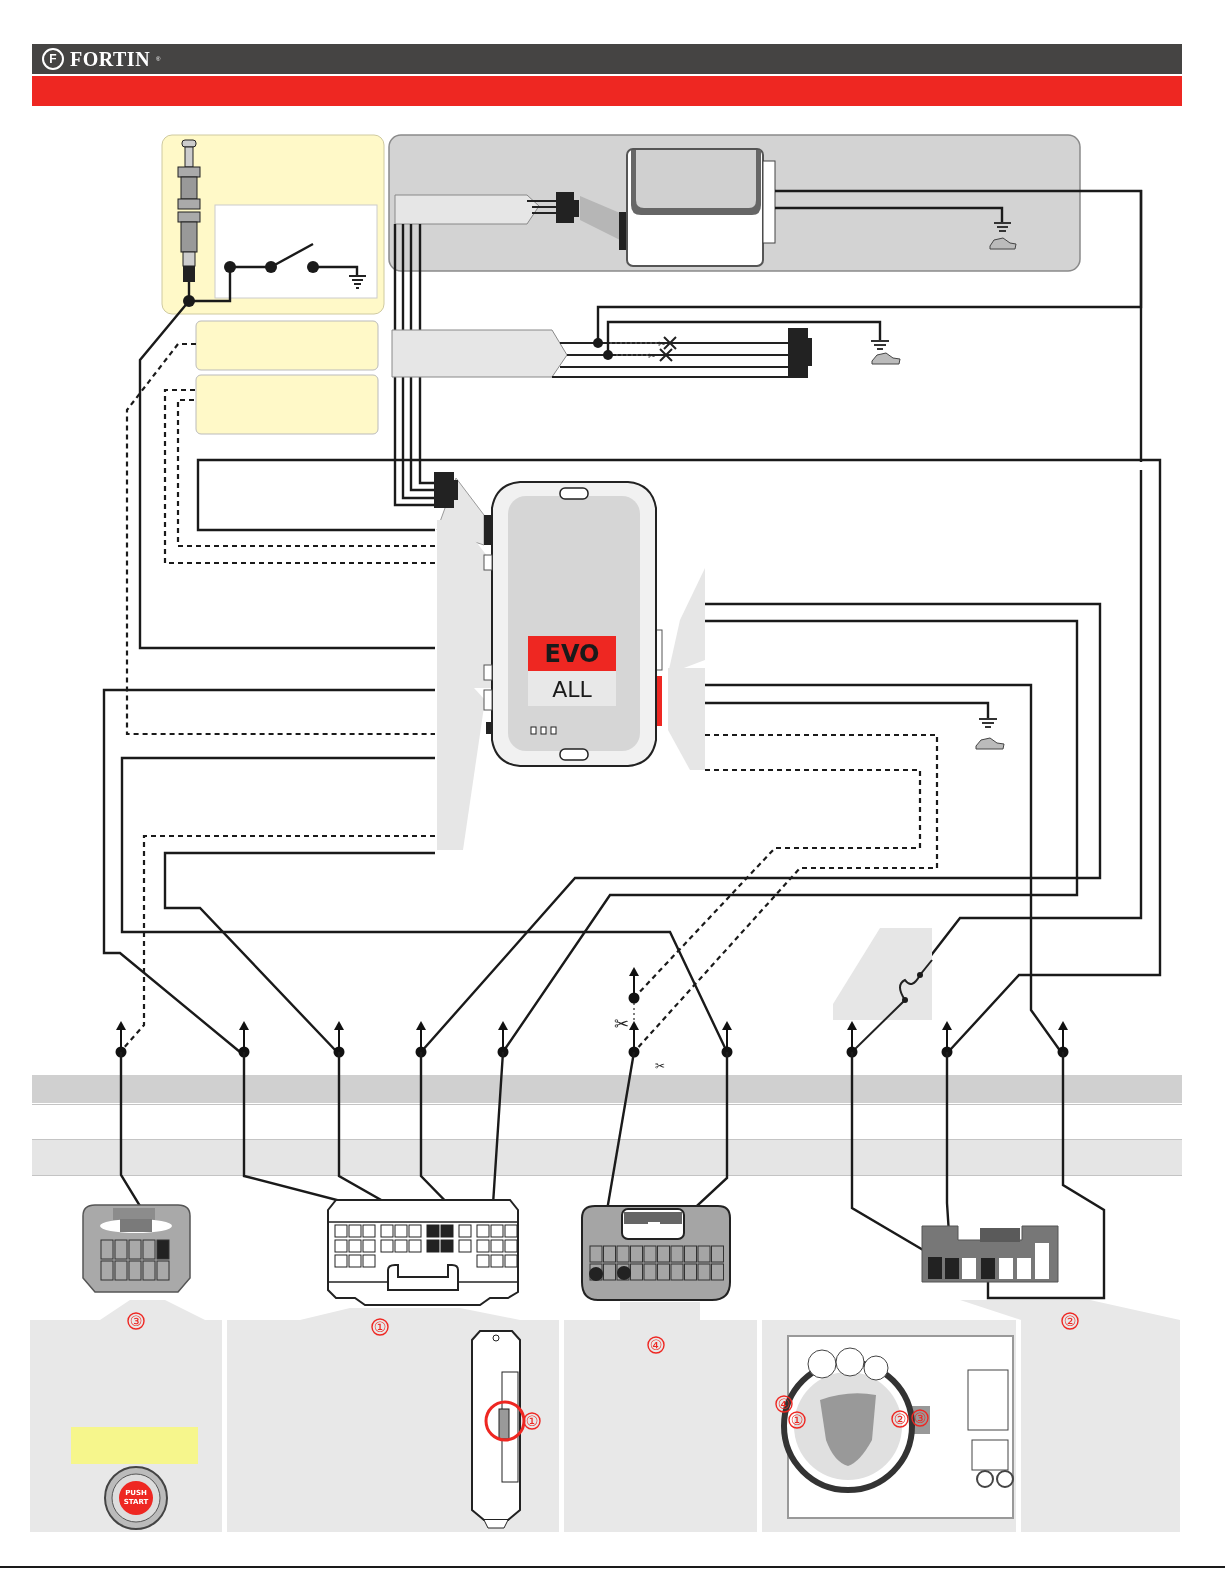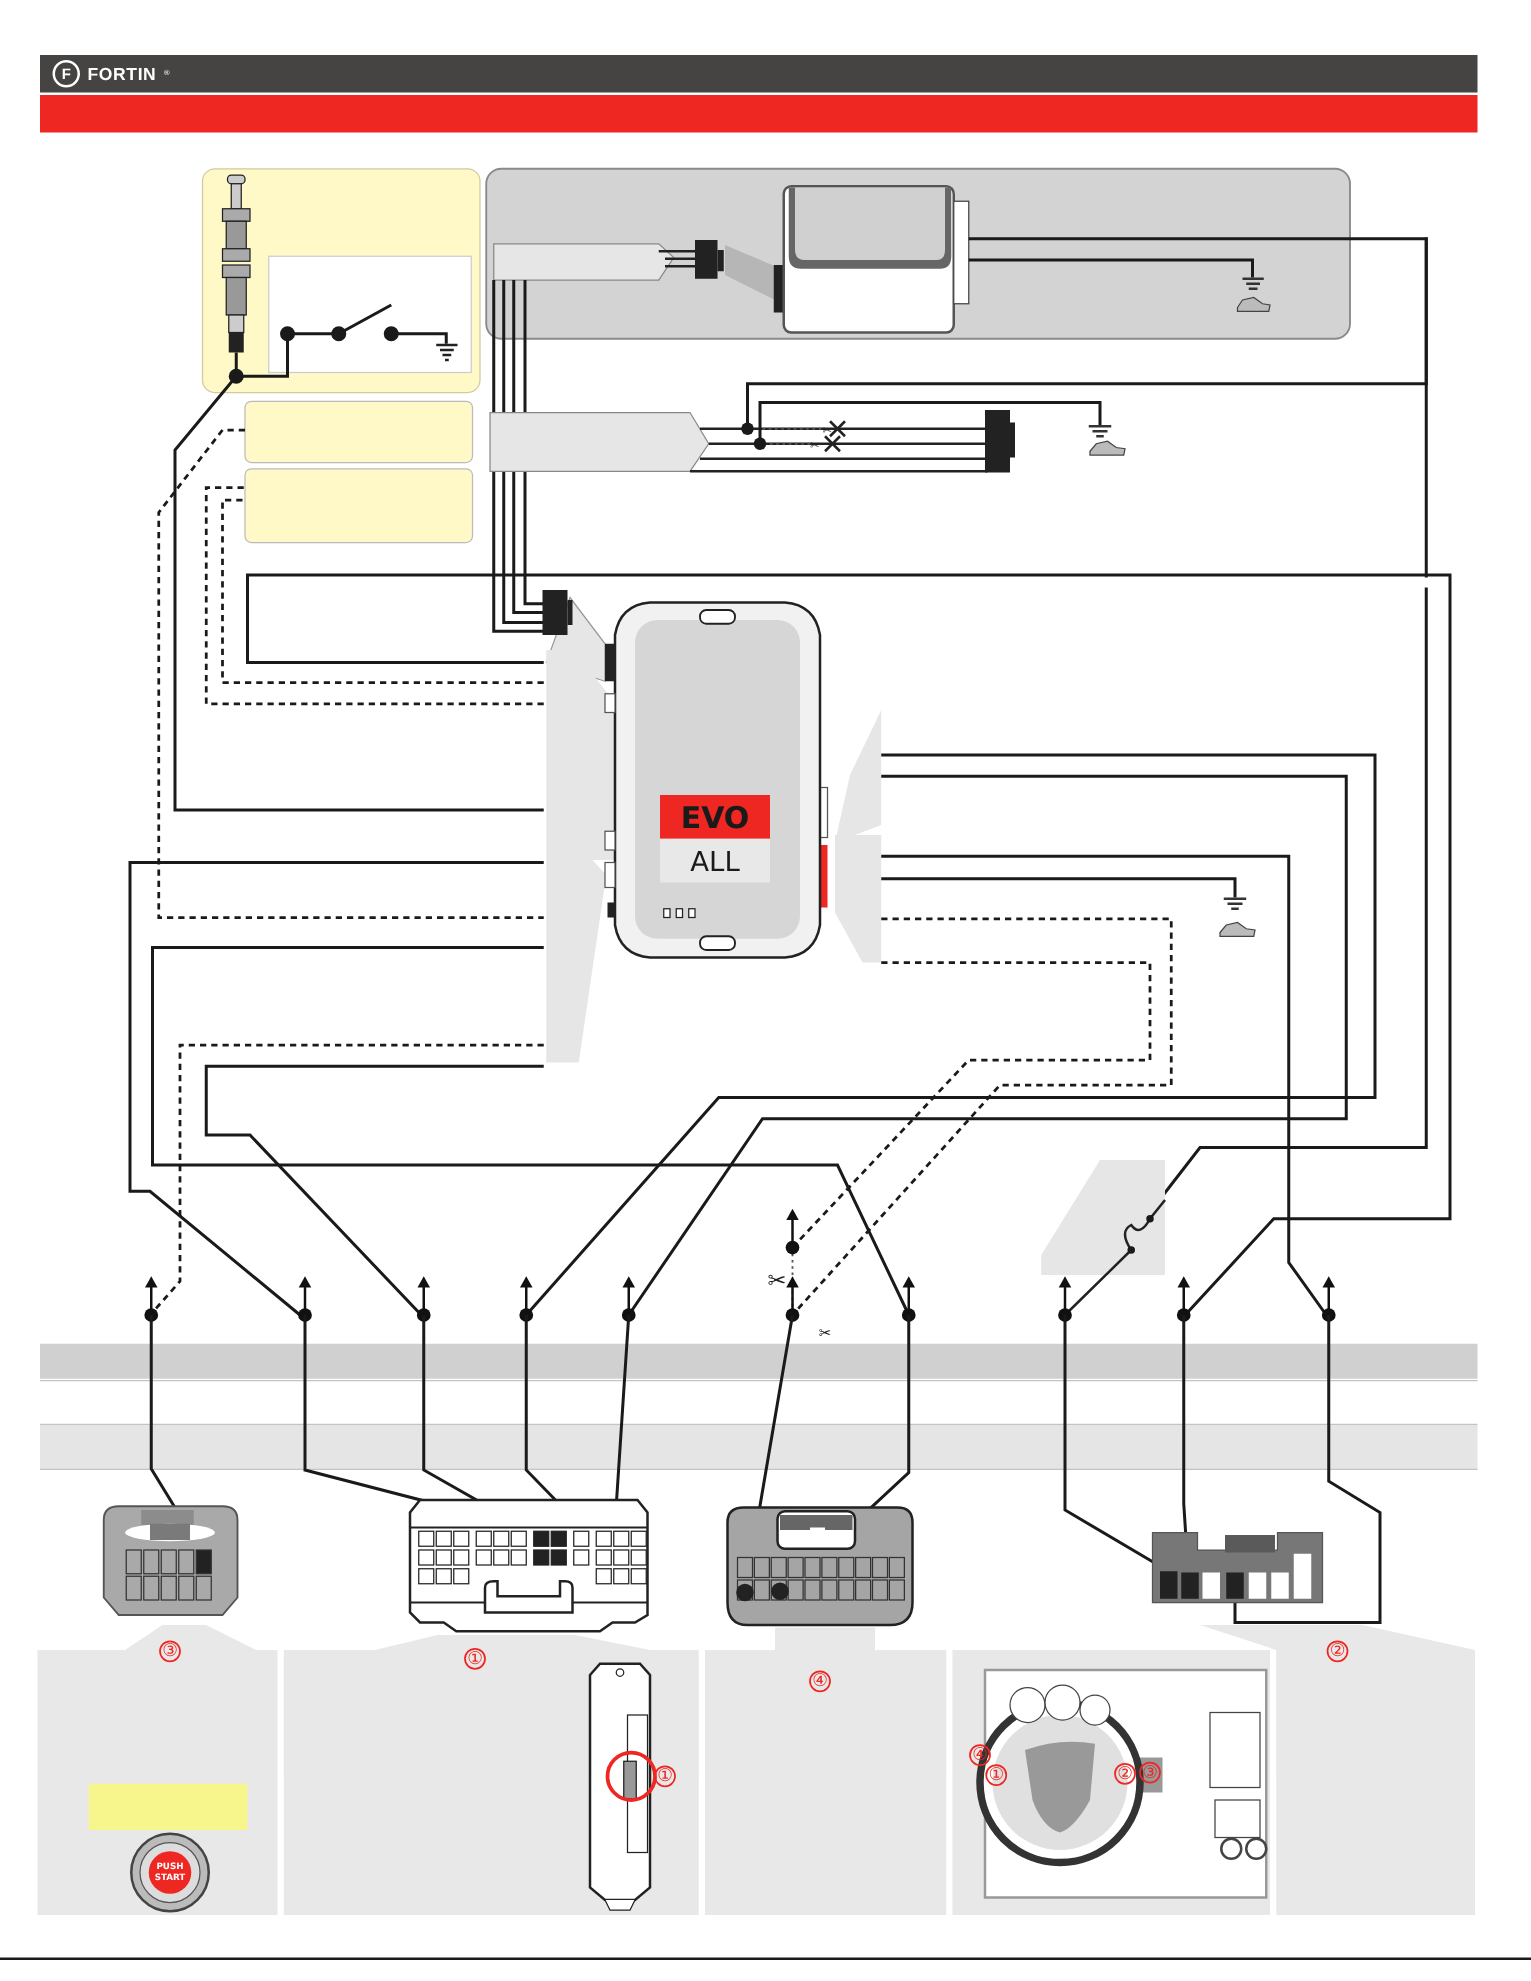--- a/index.html
+++ b/index.html
@@ -1,21 +1,21 @@
 <!DOCTYPE html>
 <html><head>
 <meta charset="utf-8">
 <style>
   html, body { margin: 0; padding: 0; background: #ffffff; }
   body { width: 1225px; height: 1585px; position: relative; overflow: hidden; font-family: "Liberation Sans", sans-serif; }
   #header-bar { position: absolute; left: 32px; top: 44px; width: 1150px; height: 30px; background: #454443; }
   #title-bar { position: absolute; left: 32px; top: 76px; width: 1150px; height: 30px; background: #ee2722; }
   #logo { position: absolute; left: 42px; top: 46px; height: 26px; display: flex; align-items: center; gap: 6px; color: #fff; }
   #logo .ring { width: 22px; height: 22px; border: 2px solid #fff; border-radius: 50%; box-sizing: border-box; display: flex; align-items: center; justify-content: center; font-weight: bold; font-size: 12px; }
-  #logo .word { font-weight: bold; font-size: 14px; letter-spacing: 0.5px; font-family: Liberation Sans, sans-serif; }
+  #logo .word { font-weight: bold; font-size: 20px; letter-spacing: 0.5px; font-family: Liberation Serif, serif; }
   #logo sup { font-size: 6px; }
   svg#diagram { position: absolute; left: 0; top: 0; }
   .w { fill: none; stroke: #1a1a1a; stroke-width: 2.4; stroke-linejoin: miter; }
   .wd { fill: none; stroke: #1a1a1a; stroke-width: 2.2; stroke-dasharray: 5 4; }
   .wdot { fill: none; stroke: #555; stroke-width: 1.5; stroke-dasharray: 2 3; }
   .dot { fill: #1a1a1a; }
   .bundle { fill: #e6e6e6; stroke: #888; stroke-width: 1; }
   .panel { fill: #e8e8e8; }
   .red-num { fill: none; stroke: #ee2722; stroke-width: 1.4; }
   .red-txt { fill: #ee2722; font-family: "DejaVu Sans", sans-serif; font-size: 14px; text-anchor: middle; dominant-baseline: central; }

